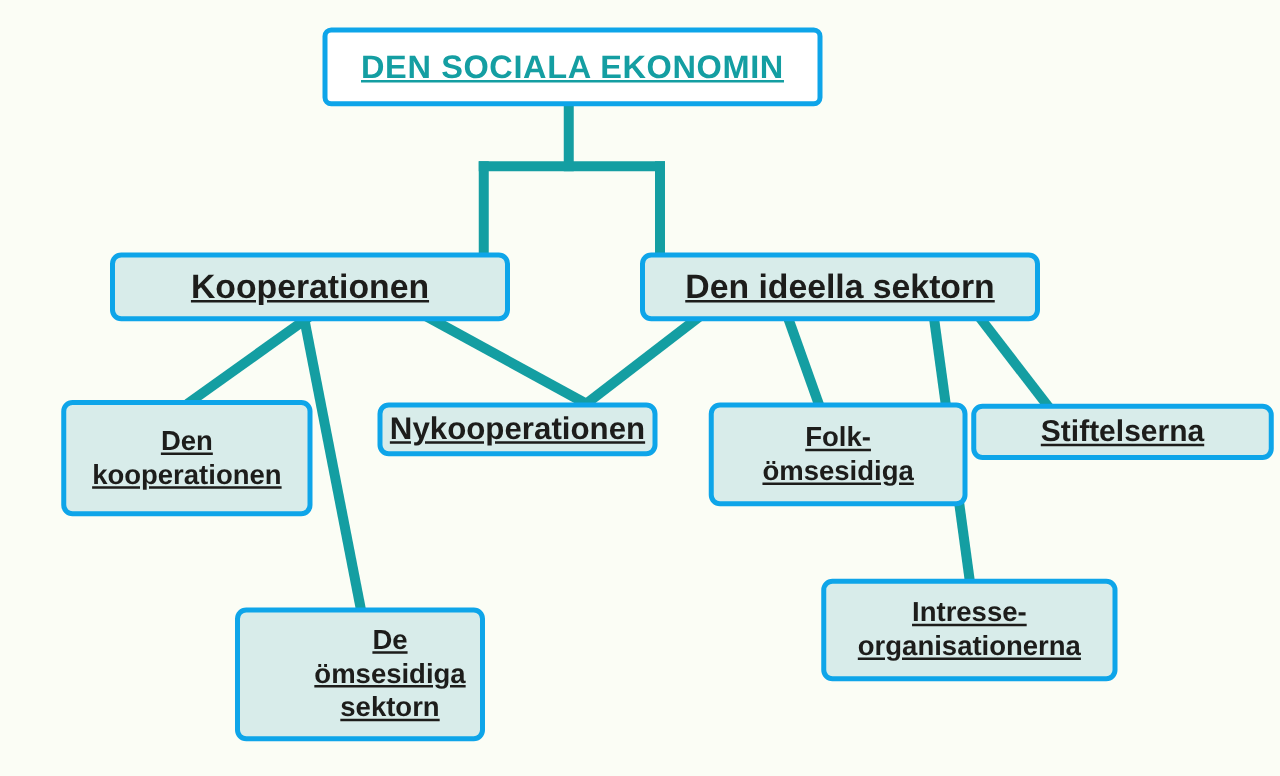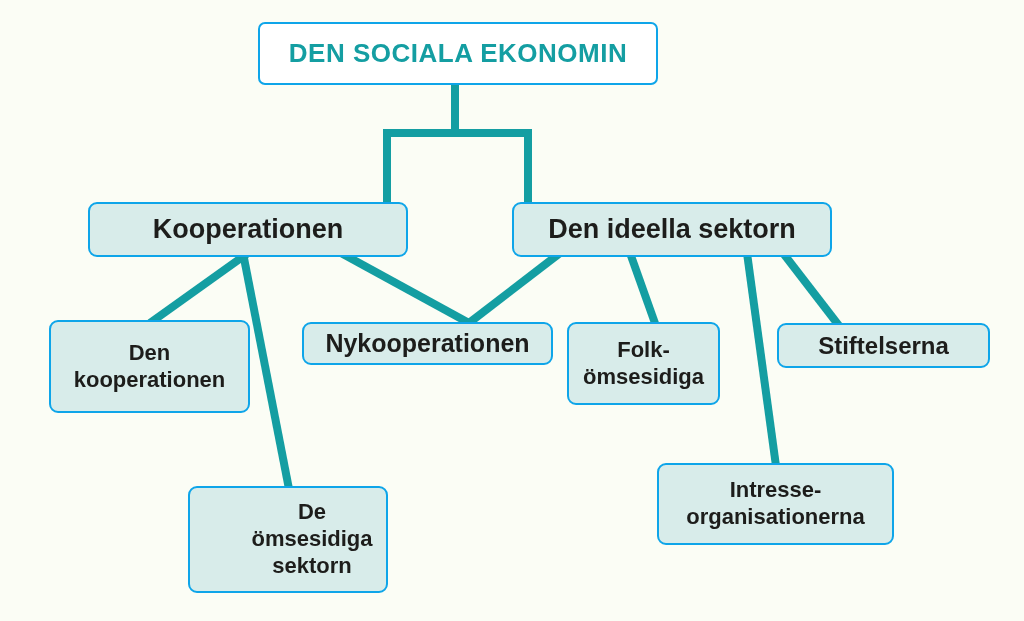--- a/index.html
+++ b/index.html
@@ -21,46 +21,47 @@
     z-index: 1;
   }
   .edges-svg line {
     stroke: #149ea2;
     stroke-width: 8;
   }
   .node {
     position: absolute;
     z-index: 2;
     box-sizing: border-box;
-    border: 2px solid #0ea5e9;
+    border: 4px solid #0ea5e9;
     border-radius: 9px;
     background: #d8ecea;
     color: #1d1d1b;
     display: flex;
     align-items: center;
     justify-content: center;
     text-align: center;
     font-weight: bold;
+    text-decoration: underline;
   }
   .node .ln { display: block; }
   .n-root {
     left: 258px; top: 22px; width: 400px; height: 63px;
     background: #ffffff;
     color: #149ea2;
     font-size: 26px;
     letter-spacing: 0.5px;
     border-radius: 7px;
   }
   .n-koop  { left: 88px;  top: 202px; width: 320px; height: 55px; font-size: 27px; }
   .n-ideell{ left: 512px; top: 202px; width: 320px; height: 55px; font-size: 27px; }
   .lvl3 { font-size: 22px; line-height: 1.22; }
   .n-etabl { left: 49px;  top: 320px; width: 201px; height: 93px; }
-  .n-nykoop{ left: 302px; top: 322px; width: 251px; height: 43px; font-size: 25px; }
-  .n-folk  { left: 567px; top: 322px; width: 153px; height: 83px; }
-  .n-stift { left: 777px; top: 323px; width: 213px; height: 45px; font-size: 24px; }
+  .n-nykoop{ left: 302px; top: 322px; width: 224px; height: 43px; font-size: 25px; }
+  .n-folk  { left: 567px; top: 322px; width: 207px; height: 83px; }
+  .n-stift { left: 777px; top: 323px; width: 242px; height: 45px; font-size: 24px; }
   .n-intr  { left: 637px; top: 463px; width: 237px; height: 82px; margin-left: 20px; }
   .n-omses { left: 188px; top: 486px; width: 200px; height: 107px; padding-left: 48px; }
 </style>
 </head>
 <body>
 
 <div class="canvas">
 
   <svg class="edges-svg" viewBox="0 0 1024 621" aria-hidden="true">
 

